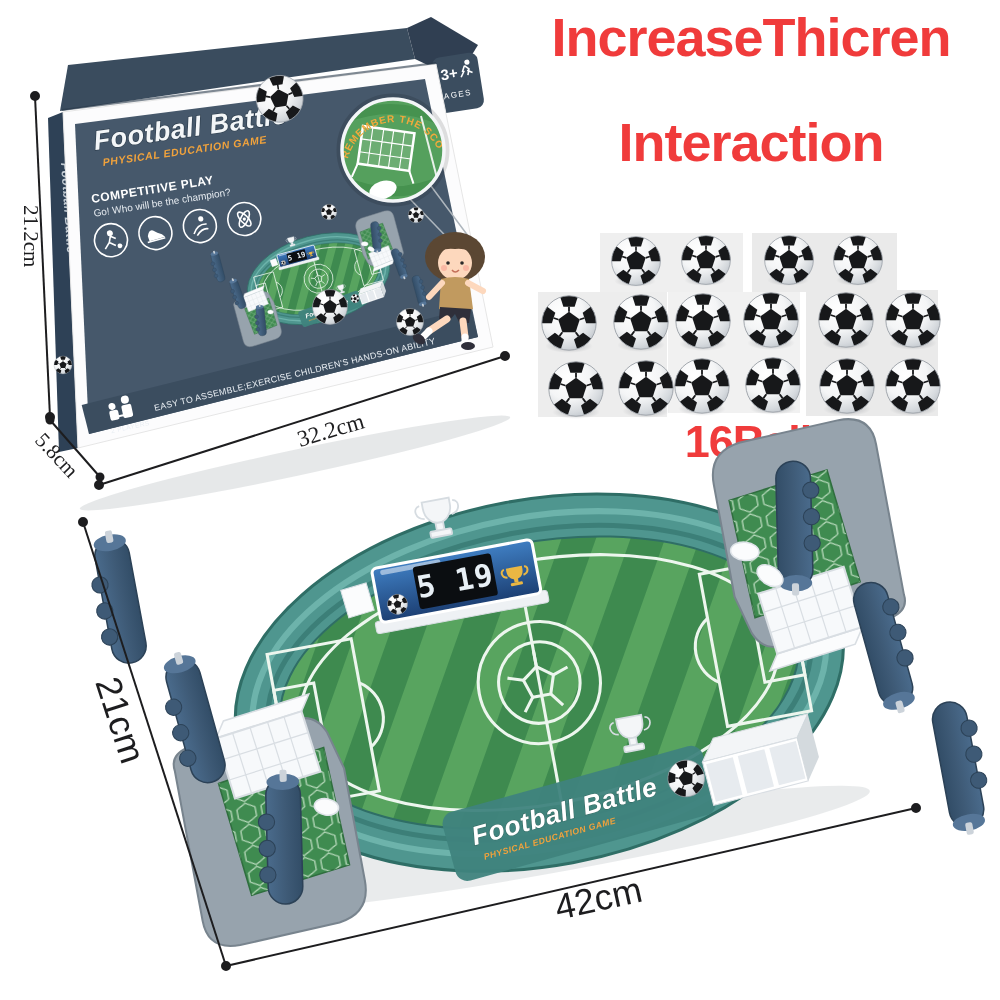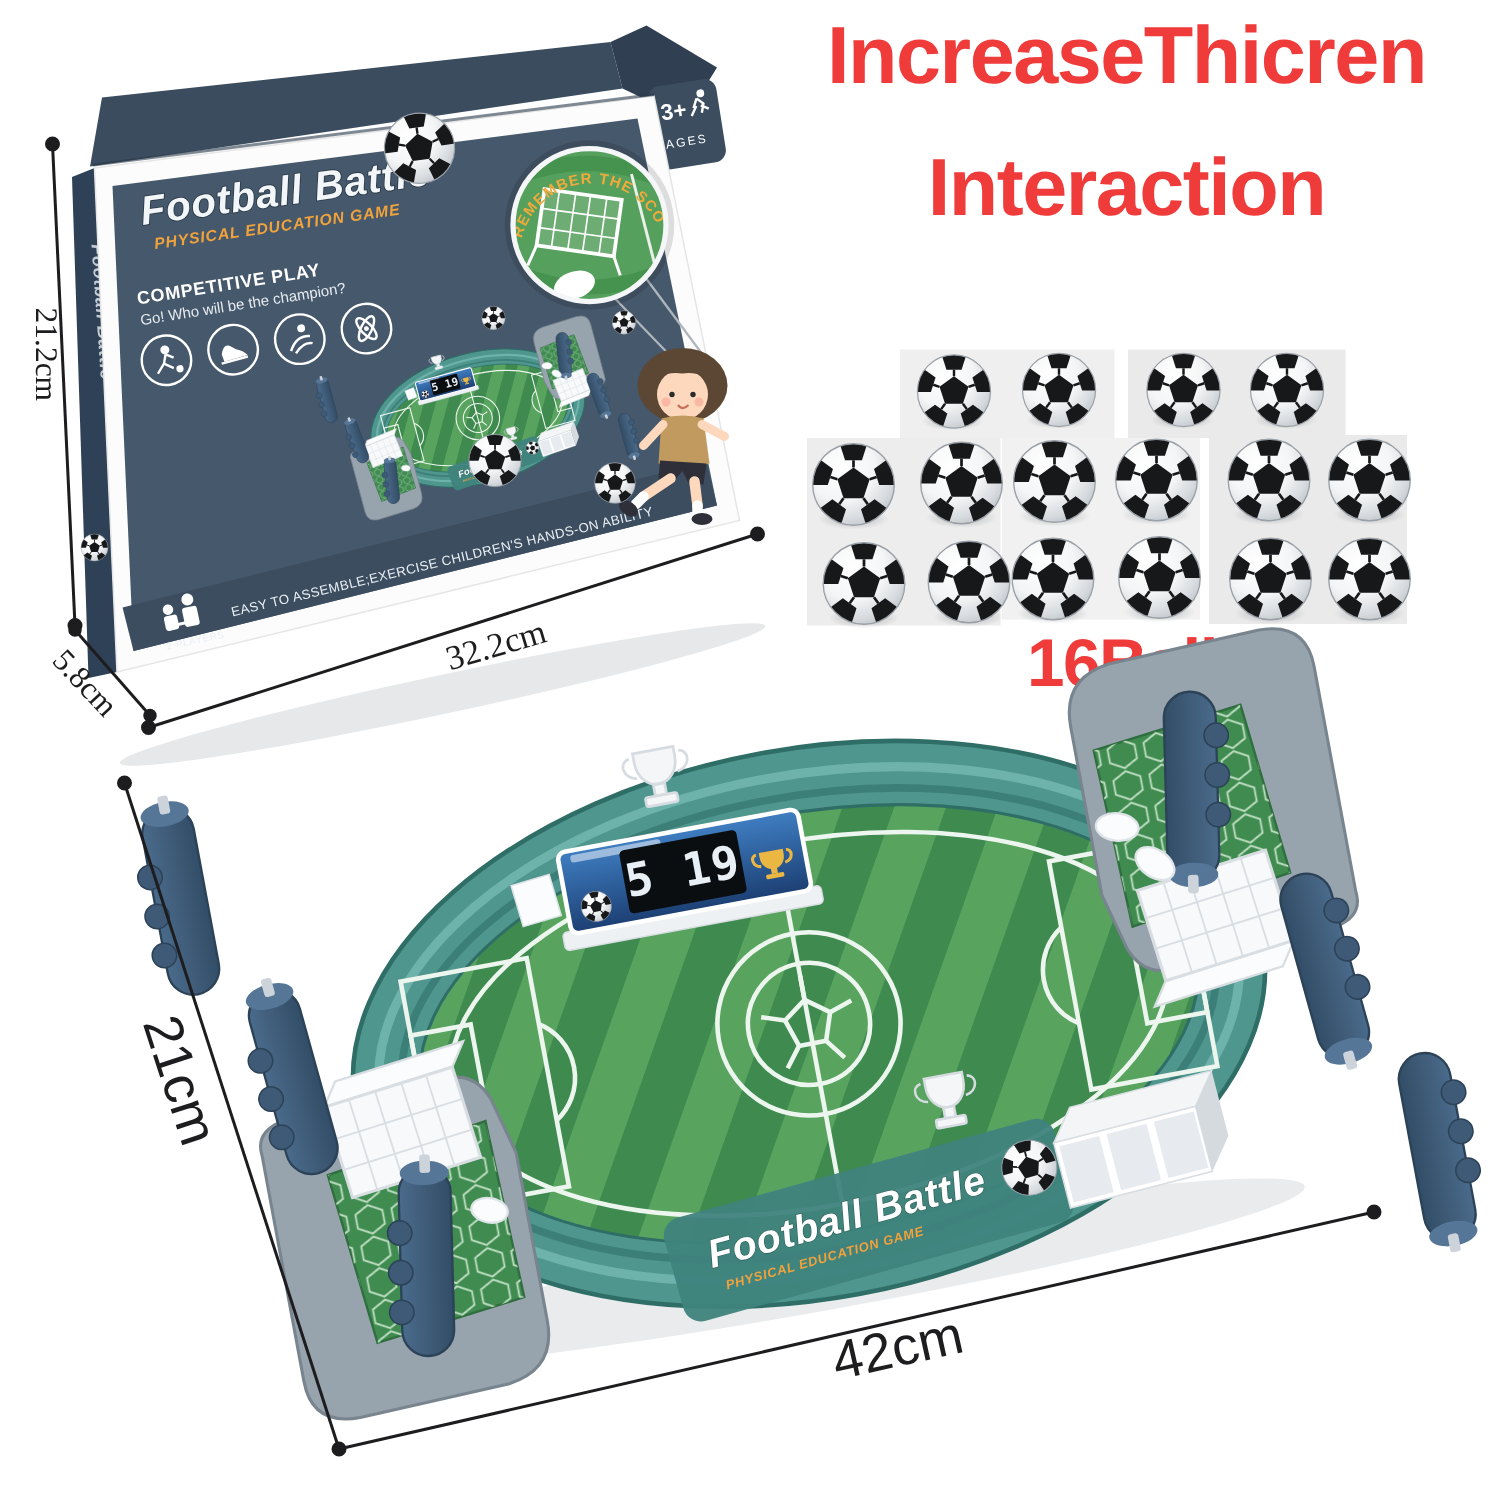--- a/index.html
+++ b/index.html
@@ -151,21 +151,21 @@
           <rect x="35" y="23" width="27" height="38" fill="#e7ebef"></rect>
           <rect x="67" y="23" width="27" height="38" fill="#e7ebef"></rect>
           <polygon points="96,20 112,0 112,44 96,64" fill="#d4dade"></polygon>
         </g>
         <use href="#wtro" transform="translate(470,290) scale(1.4)"></use>
       </symbol>
     </defs>
   </svg>
 
   <div class="headline" style="top:10px">IncreaseThicren</div>
-  <div class="headline" style="top:98px">Interaction</div>
+  <div class="headline" style="top:115px">Interaction</div>
 
   <svg class="abs" style="left:15px;top:15px" width="520" height="480" viewBox="0 0 520 480">
     <ellipse cx="280" cy="448" rx="220" ry="13" fill="rgba(100,110,120,.16)" transform="rotate(-12 280 448)"></ellipse>
 
     <path d="M45,96 L53,50 L392,13 L400,44 Z" fill="#3a4c5e"></path>
     <path d="M392,13 L416,2 L463,30 L442,64 L400,44 Z" fill="#303f52"></path>
 
     <g transform="translate(420,40) rotate(-9 22 28)">
       <rect x="0" y="0" width="46" height="56" rx="8" fill="#3b4d5f"></rect>
       <text x="7" y="23" font-size="15" font-weight="bold" fill="#ffffff">3+</text>

